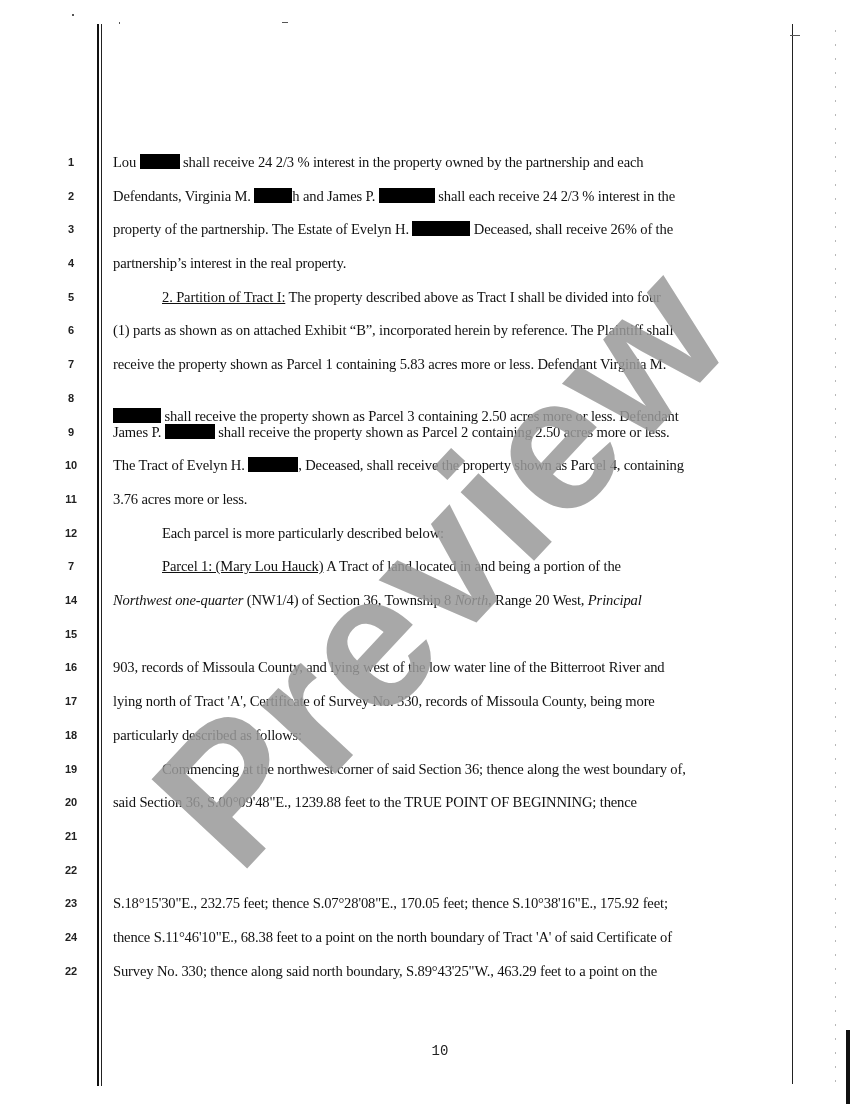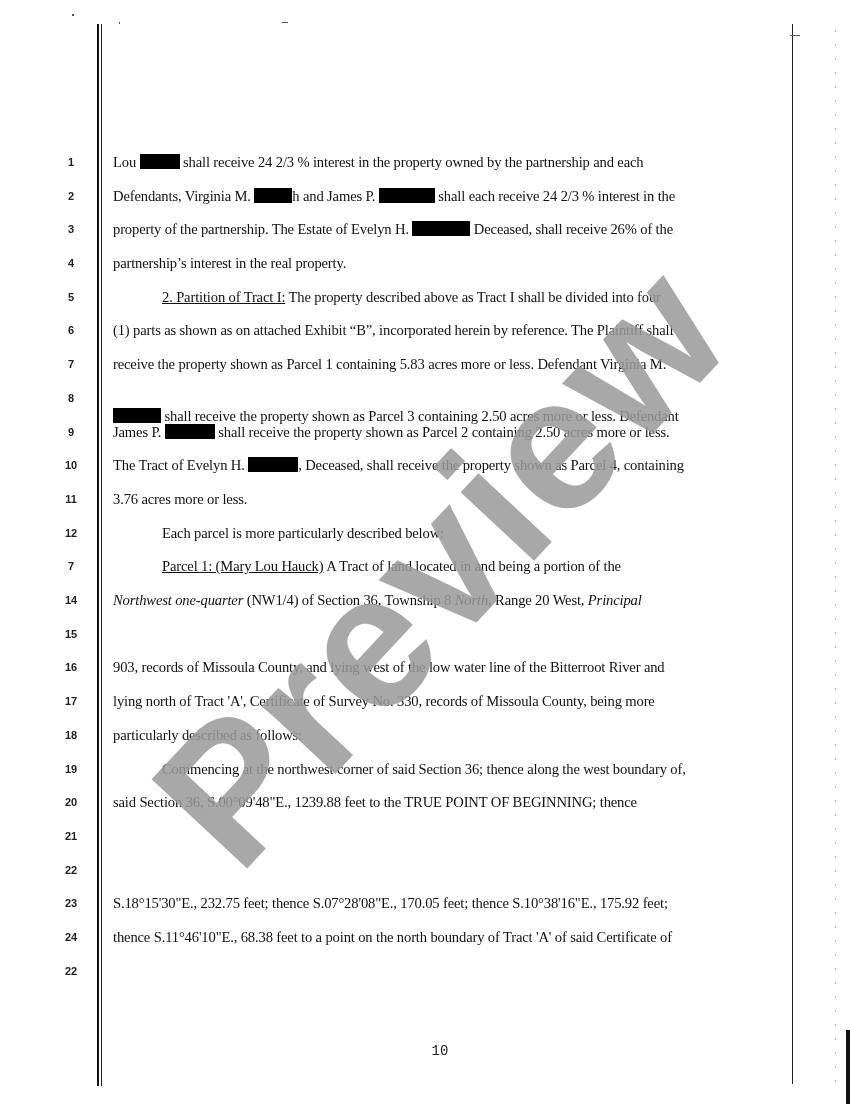--- a/index.html
+++ b/index.html
@@ -134,17 +134,20 @@
   </div>
   <div class="text-line" style="top:793px">
     <span>said Section 36, S.00°09'48"E., 1239.88 feet to the TRUE POINT OF BEGINNING; thence</span>
   </div>
   <div class="text-line" style="top:894px">
     <span>S.18°15'30"E., 232.75 feet; thence S.07°28'08"E., 170.05 feet; thence S.10°38'16"E., 175.92 feet;</span>
   </div>
   <div class="text-line" style="top:928px">
     <span>thence S.11°46'10"E., 68.38 feet to a point on the north boundary of Tract 'A' of said Certificate of</span>
   </div>
+  <div class="text-line" style="top:962px">
+    <span>Survey No. 330; thence along said north boundary, S.89°43'25"W., 463.29 feet to a point on the</span>
+  </div>
 
   <div class="page-number">10</div>
 
   <div class="watermark">Preview</div>
 </div>
 
 </body></html>

